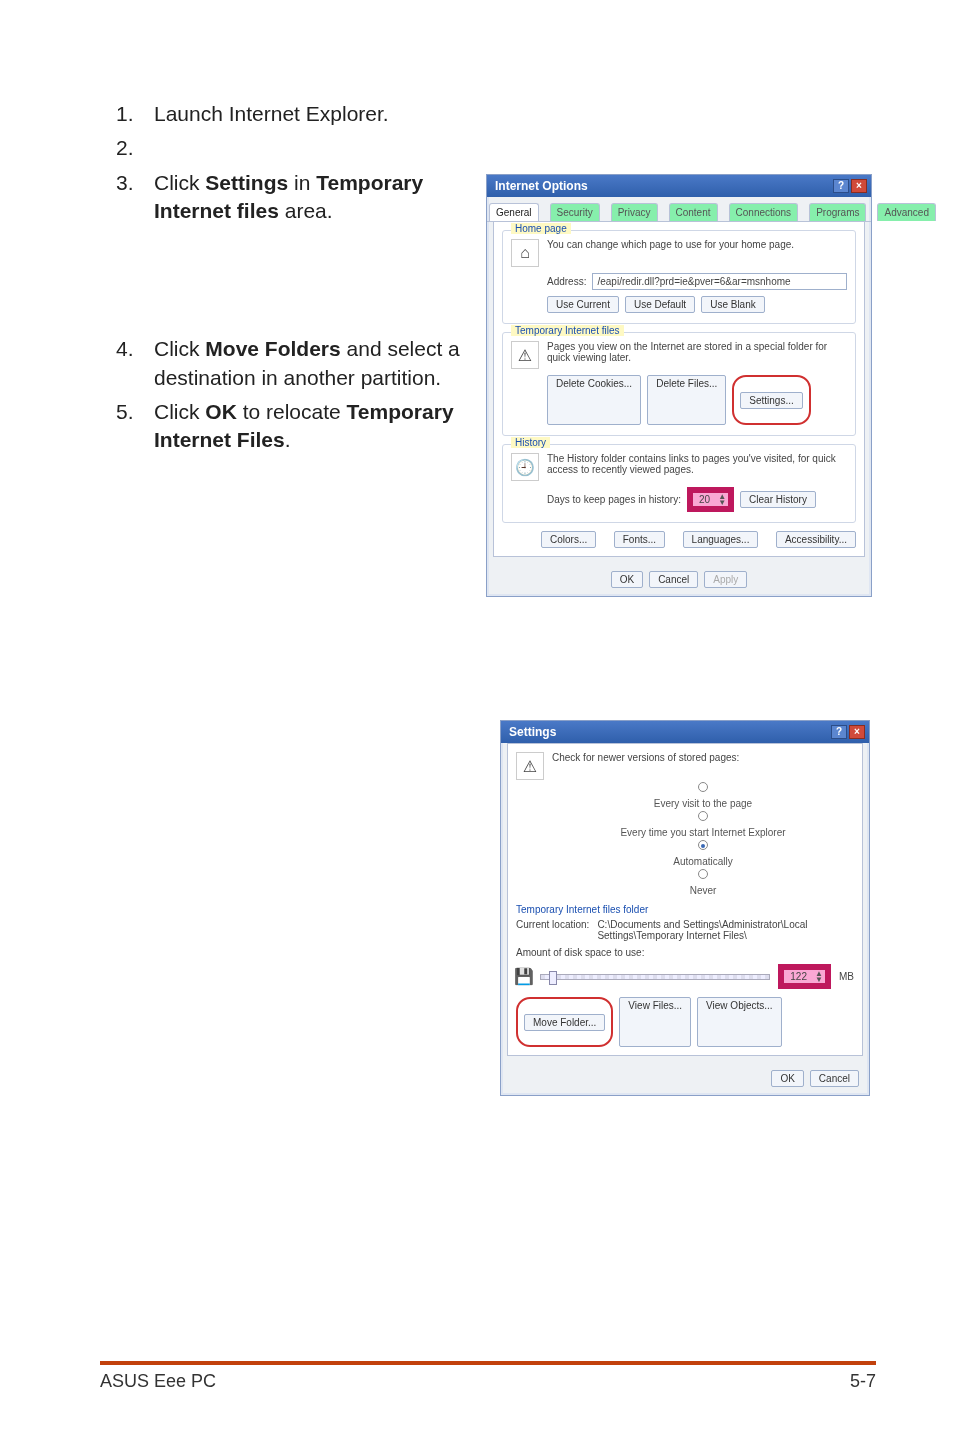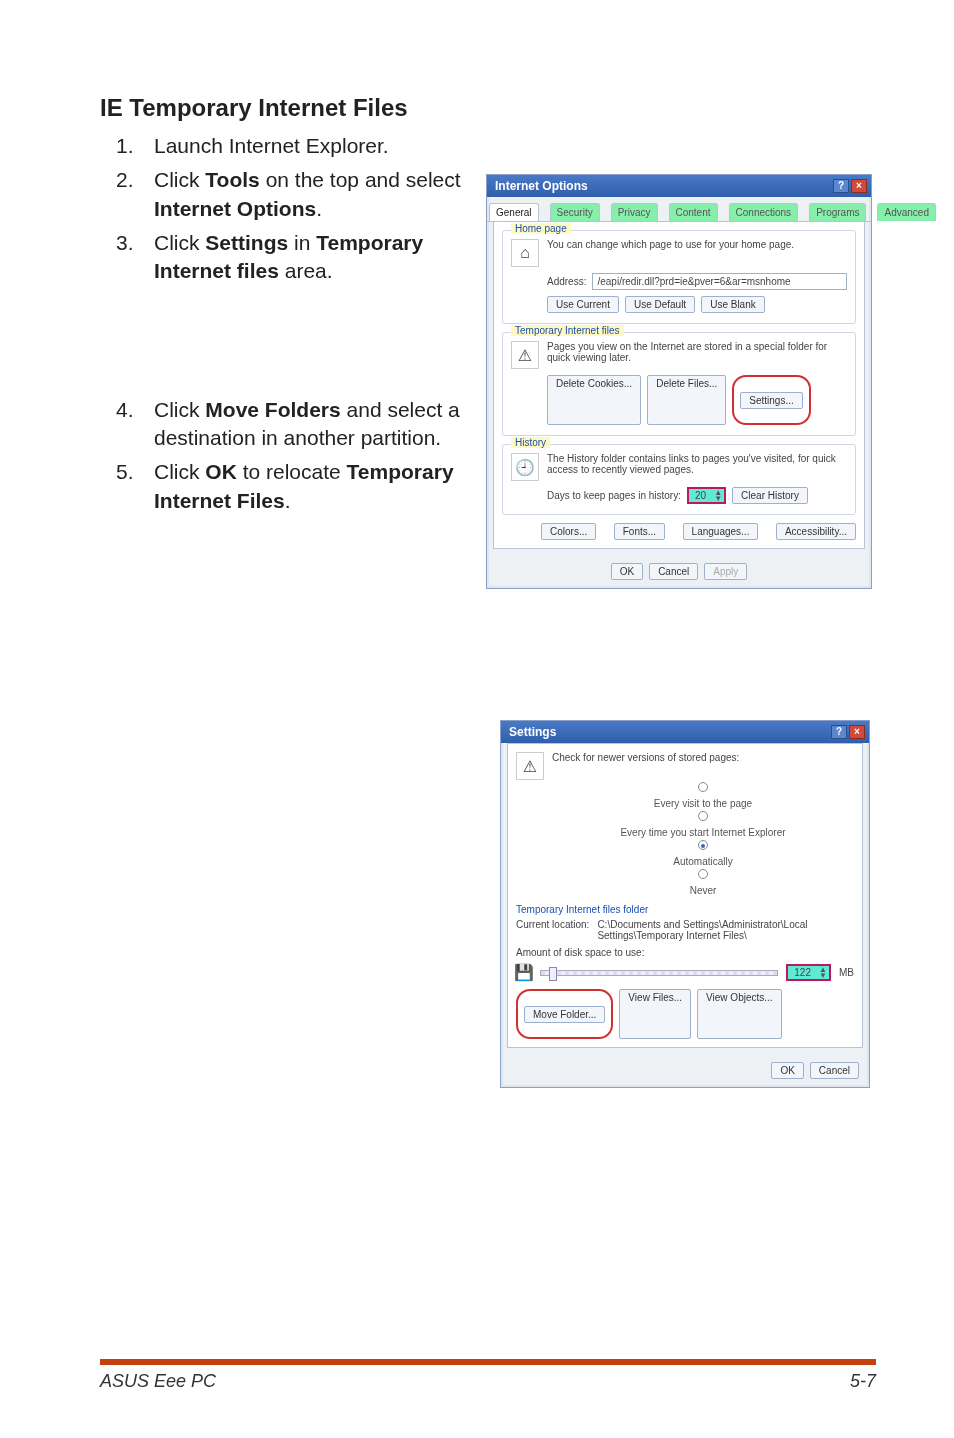--- a/index.html
+++ b/index.html
@@ -70,21 +70,21 @@
   .group-title { position:absolute; top:-8px; left:8px; background:#fef9c3; padding:0 4px; color:#1a4fb0; font-size:10px; }
   .grow { display:flex; align-items:flex-start; gap:8px; }
   .gicon { width:28px; height:28px; border:1px solid #ccc; background:#fff; flex:none; display:flex; align-items:center; justify-content:center; font-size:16px; }
   .gtext { flex:1; color:#444; font-size:10px; }
   .btnrow { display:flex; gap:6px; margin-top:6px; margin-left:36px; flex-wrap:wrap; }
   .btn { border:1px solid #9fb0cc; background:#f2f5fa; padding:2px 8px; border-radius:2px; font-size:10px; color:#333; }
   .btn.disabled { color:#aaa; }
   .input { border:1px solid #9fb0cc; background:#fff; padding:2px 4px; font-size:10px; flex:1; }
   .label { font-size:10px; color:#444; }
   .circle { border:2px solid #d03030; border-radius:14px; padding:17px 6px; display:inline-block; }
-  .spin { display:inline-flex; align-items:center; border:2px solid #be185d; background:#5eead4;justify-content:flex-end; }
+  .spin { display:inline-flex; align-items:center; border:6px solid #be185d; background:#f9a8d4;justify-content:flex-end; }
   .spin .v { padding:1px 6px; font-size:10px; }
   .spin .arrows { width:12px; font-size:8px; line-height:6px; text-align:center; color:#555; }
   .footerbtns { display:flex; gap:6px; justify-content:center; padding:8px 0; }
 
   
   .shot1 { left:486px; top:174px; width:386px; }
   .addrrow { display:flex; gap:6px; align-items:center; margin:6px 0 4px 36px; }
 
   
   .shot2 { left:500px; top:720px; width:370px; }
@@ -94,38 +94,34 @@
   .loc { display:flex; gap:8px; margin:4px 0 2px 0; font-size:10px; }
   .slider { display:flex; align-items:center; gap:8px; margin:6px 0 8px 0; }
   .track { flex:1; height:6px; border:1px solid #aab; background:repeating-linear-gradient(90deg,#dde 0,#dde 4px,#eef 4px,#eef 8px); position:relative; }
   .thumb { position:absolute; left:8px; top:-4px; width:8px; height:14px; background:#eef; border:1px solid #88a; }
   .grp-title2 { color:#1a4fb0; font-size:10px; margin:8px 0 4px 0; }
 
   
   .block2 { margin-top: 110px; }
 
   .footer { position:absolute; left:0; bottom:46px; width:100%; padding:0 78px 0 100px; }
-  .footer-line { border-top:6px solid #c2410c; padding-top:6px; display:flex; justify-content:space-between; font-size:18px; color:#333;font-style:italic; }
+  .footer-line { border-top:4px solid #c2410c; padding-top:6px; display:flex; justify-content:space-between; font-size:18px; color:#333; }
 </style>
 </head>
 <body>
 
 <div class="page">
-  <h2 class="section-title">IE Temporary Internet Files</h2>
 
   <ol class="instructions">
     <li>
       <span class="num">1.</span>
       <span>Launch Internet Explorer.</span>
     </li>
     <li>
       <span class="num">2.</span>
-      <span>
-        <span>Click </span><span class="bold">Tools</span><span> on the top and select </span><span class="bold">Internet Options</span><span>.</span>
-      </span>
     </li>
     <li>
       <span class="num">3.</span>
       <span>
         <span>Click </span><span class="bold">Settings</span><span> in </span><span class="bold">Temporary Internet files</span><span> area.</span>
       </span>
     </li>
   </ol>
 
   <div class="block2">

